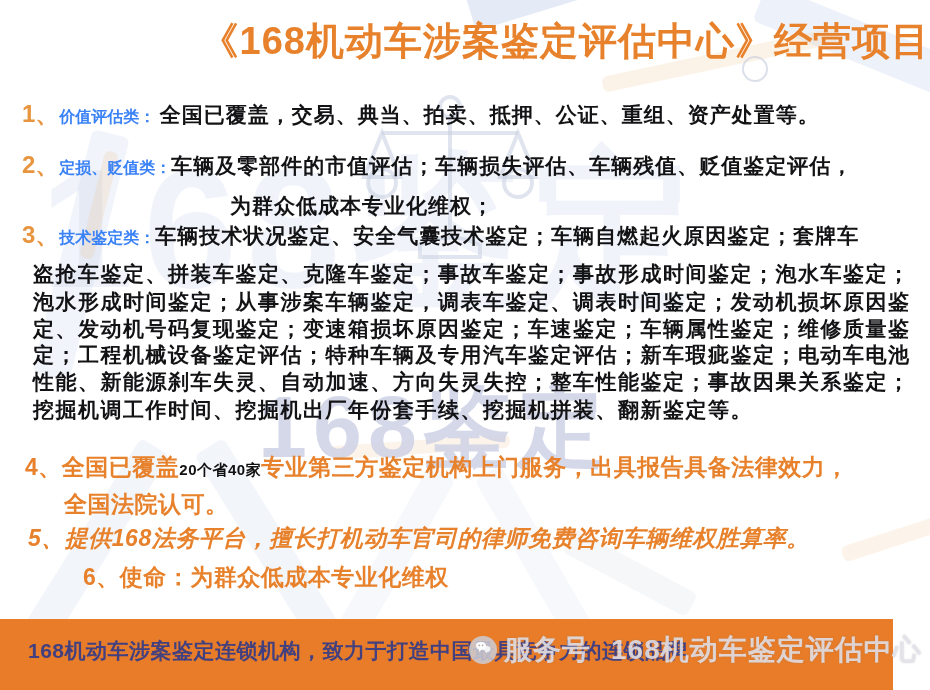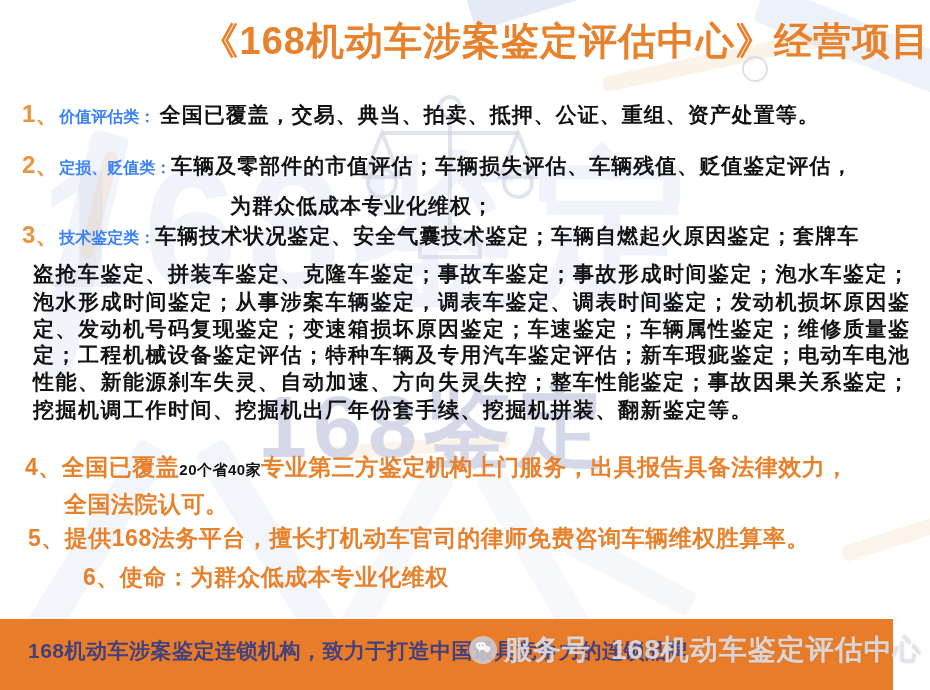--- a/index.html
+++ b/index.html
@@ -114,21 +114,21 @@
   <div class="line cont" style="left:33px; top:315px;">定、发动机号码复现鉴定；变速箱损坏原因鉴定；车速鉴定；车辆属性鉴定；维修质量鉴</div>
   <div class="line cont" style="left:33px; top:341px;">定；工程机械设备鉴定评估；特种车辆及专用汽车鉴定评估；新车瑕疵鉴定；电动车电池</div>
   <div class="line cont" style="left:33px; top:368px;">性能、新能源刹车失灵、自动加速、方向失灵失控；整车性能鉴定；事故因果关系鉴定；</div>
   <div class="line cont" style="left:33px; top:396px;">挖掘机调工作时间、挖掘机出厂年份套手续、挖掘机拼装、翻新鉴定等。</div>
 
   <div class="line orange-line" style="left:25px; top:452px;">
     <span>4、</span><span>全国已覆盖</span><span class="hl">20个省40家</span><span>专业第三方鉴定机构上门服务，出具报告具备法律效力，</span>
   </div>
   <div class="line orange-line" style="left:64px; top:489px;">全国法院认可。</div>
 
-  <div class="line orange-line" style="left:28px; top:523px;">
+  <div class="line orange-line" style="left:28px; top:523px;font-style:italic;">
     <span>5、</span><span>提供168法务平台，擅长打机动车官司的律师免费咨询车辆维权胜算率。</span>
   </div>
 
   <div class="line orange-line" style="left:43px; top:562px;margin-left:40px;">
     <span>6、</span><span>使命：为群众低成本专业化维权</span>
   </div>
 
   <div class="footer">
     <div class="footer-slogan">168机动车涉案鉴定连锁机构，致力于打造中国最具竞争力的连锁品牌</div>
     <div class="wechat-wm">

